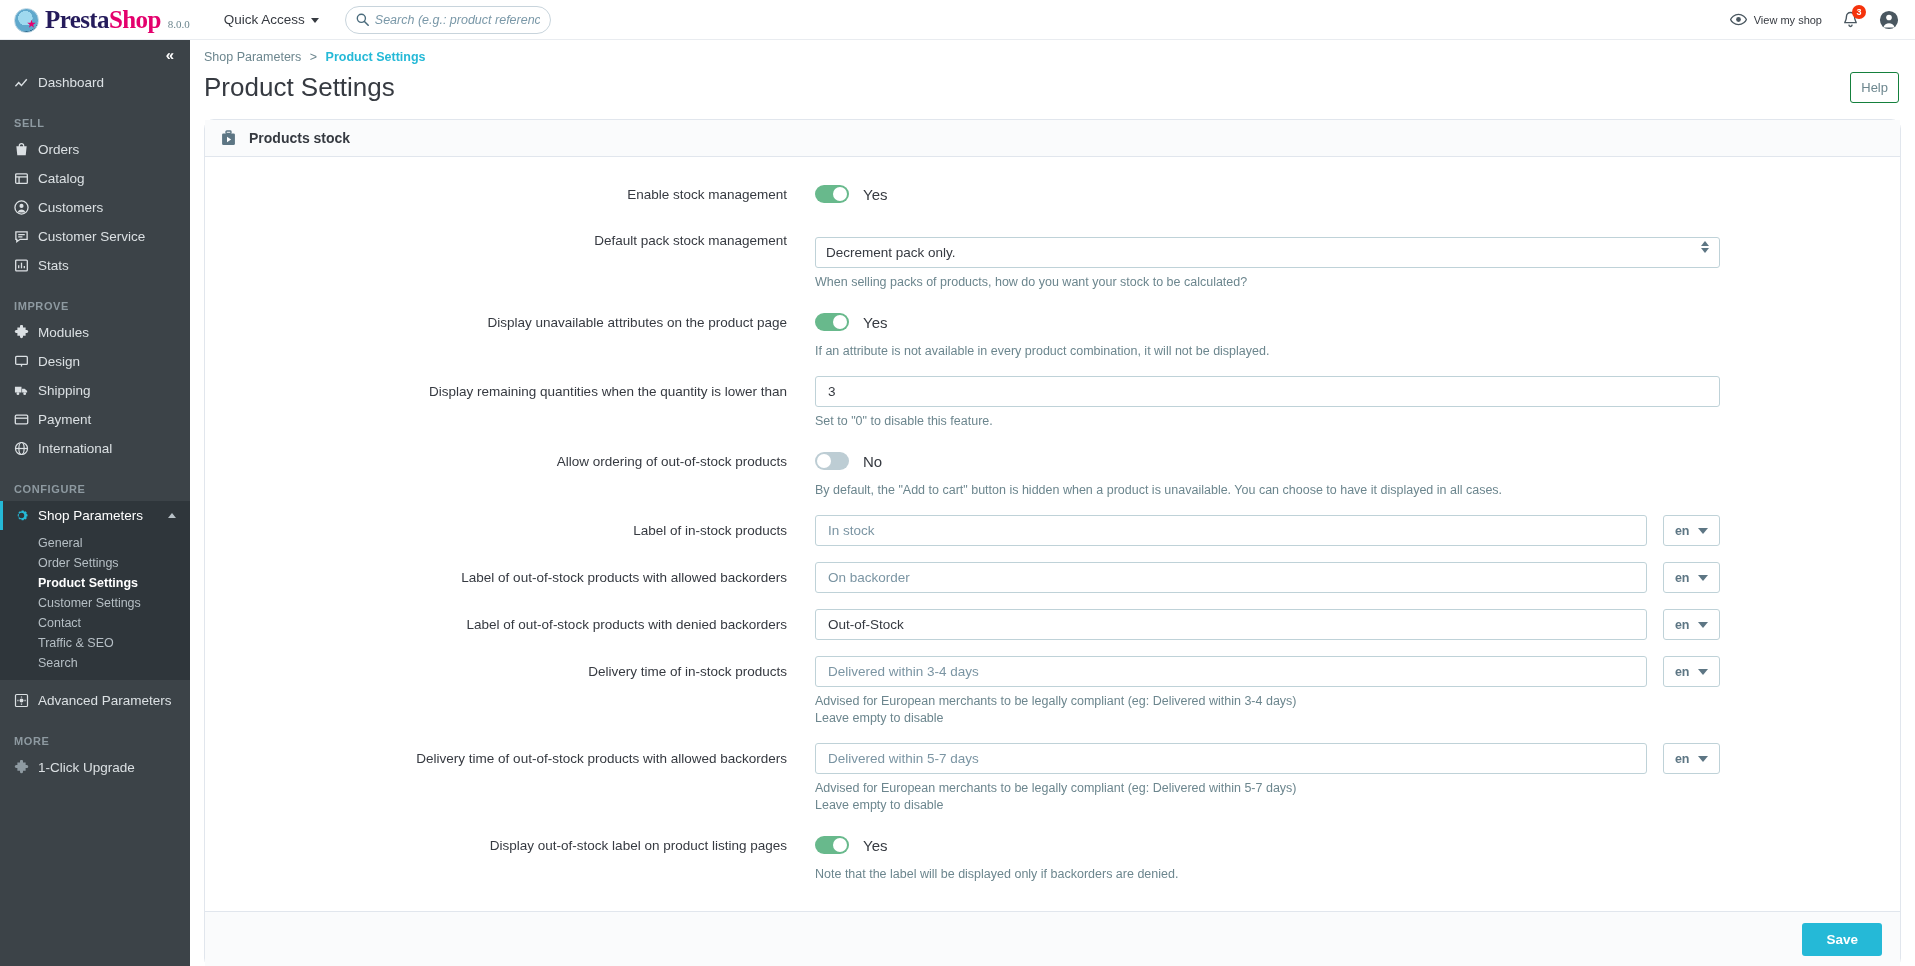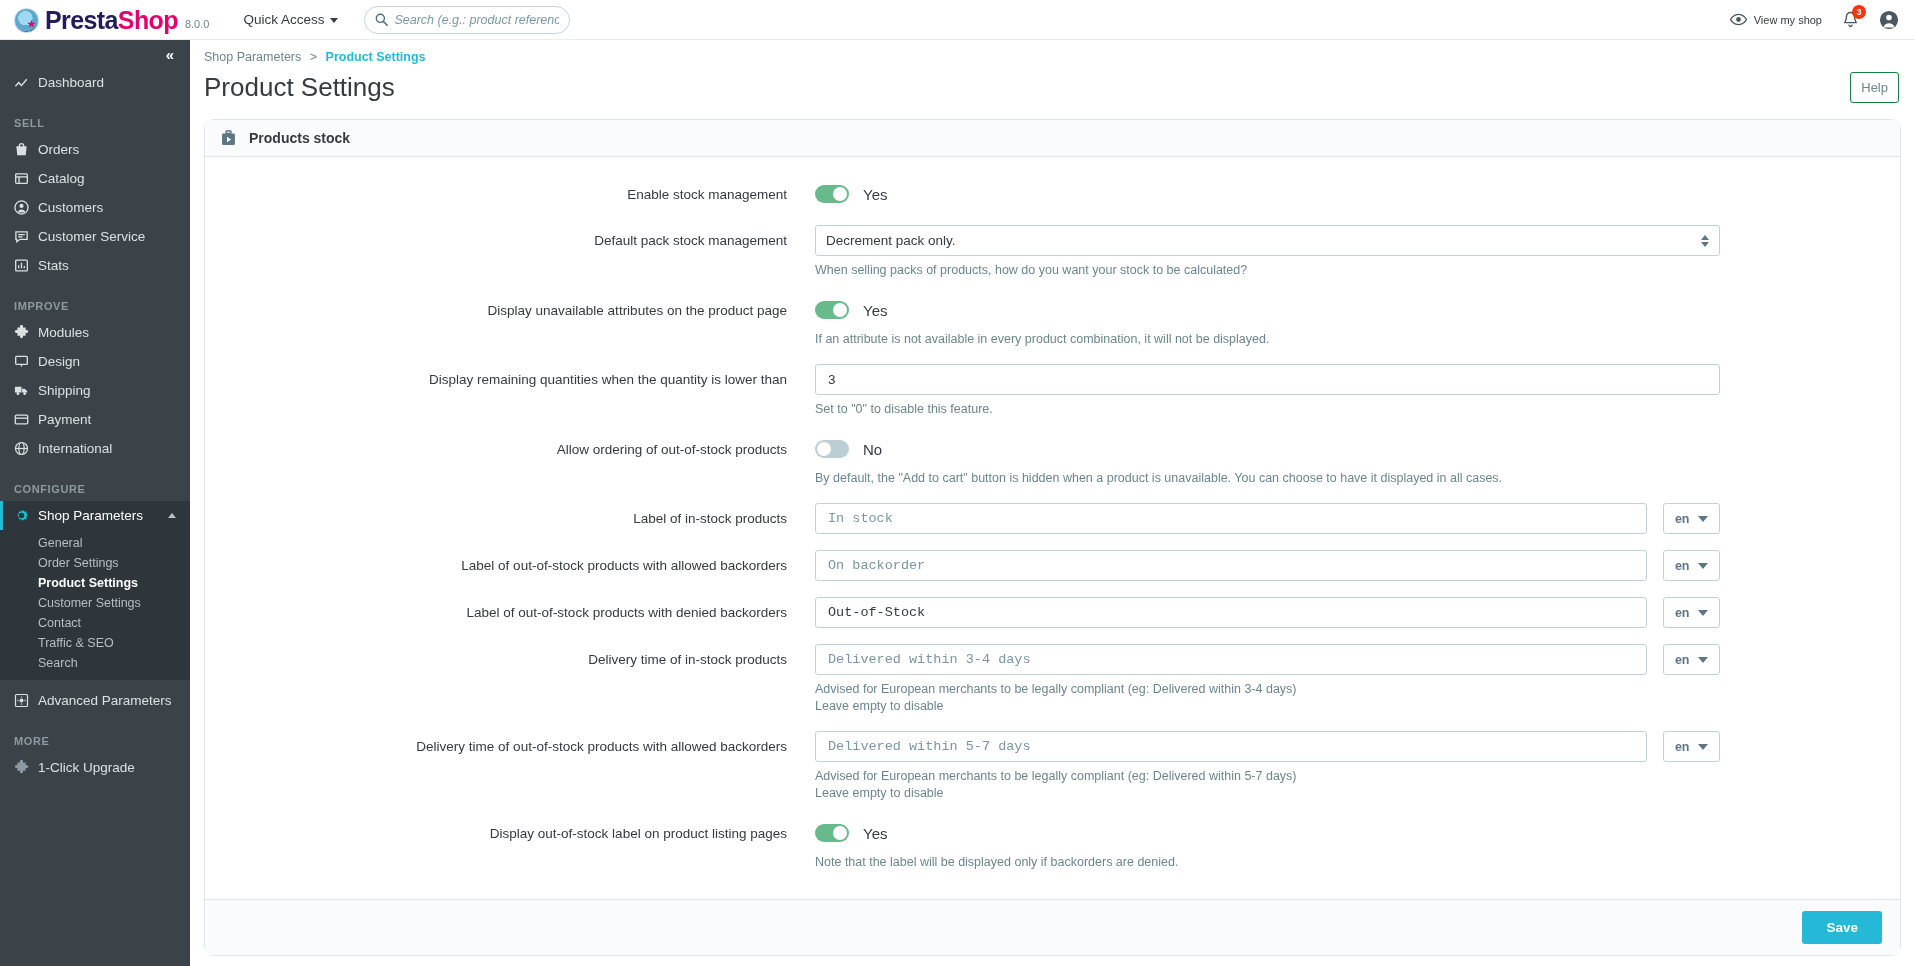--- a/index.html
+++ b/index.html
@@ -9,21 +9,21 @@
     background: #ffffff;
     overflow: hidden;
   }
 
   
   .topbar {
     position: absolute; top: 0; left: 0; width: 1915px; height: 40px;
     background: #ffffff; border-bottom: 1px solid #e9ecf0;
     display: flex; align-items: center; z-index: 30;
   }
-  .logo-wrap { display: flex; align-items: flex-end; margin-left: 14px; }
+  .logo-wrap { display: flex; align-items: flex-end; margin-left: 14px; font-family: Liberation Serif, serif; }
   .logo-mark {
     width: 25px; height: 25px; border-radius: 50%;
     background: radial-gradient(circle at 45% 40%, #9fd9ef 0 38%, #5fa8cc 39% 70%, #2f6f93 71% 100%);
     position: relative; margin-right: 6px; overflow: hidden;
     border: 1px solid #bcd6e4;
   }
   .logo-mark:after {
     content: ""; position: absolute; right: 2px; bottom: 3px;
     width: 9px; height: 9px; background: #e4006d;
     clip-path: polygon(50% 0%, 61% 35%, 98% 35%, 68% 57%, 79% 91%, 50% 70%, 21% 91%, 32% 57%, 2% 35%, 39% 35%);
@@ -164,38 +164,38 @@
     width: 905px; height: 31px; border: 1px solid #bfd2d8; border-radius: 3px;
     padding: 0 12px; font-size: 13.5px; color: #363a41; background: #fff;
     font-family: "Liberation Sans", sans-serif; outline: none;
   }
   .input-std::placeholder { color: #7b95a3; }
 
   .select-std {
     width: 905px; height: 31px; border: 1px solid #bfd2d8; border-radius: 3px;
     padding: 0 10px; font-size: 13.5px; color: #363a41; background: #fff;
     font-family: "Liberation Sans", sans-serif; outline: none;
-    appearance: none; -webkit-appearance: none;
+    appearance: none; margin-top: 12px; -webkit-appearance: none;
   }
   .select-wrap { position: relative; width: 905px; }
   .select-arrows {
     position: absolute; right: 11px; top: 50%; transform: translateY(-50%);
     pointer-events: none; display: flex; flex-direction: column; gap: 2px;
   }
   .select-arrows .ar-up {
     width: 0; height: 0; border-left: 4px solid transparent;
     border-right: 4px solid transparent; border-bottom: 5px solid #5d7684;
   }
   .select-arrows .ar-dn {
     width: 0; height: 0; border-left: 4px solid transparent;
     border-right: 4px solid transparent; border-top: 5px solid #5d7684;
   }
 
   .input-lang-row { display: flex; align-items: flex-start; }
-  .input-lang-row .input-std { width: 912px; font-family: Liberation Mono, monospace; }
+  .input-lang-row .input-std { width: 912px; }
   .lang-btn {
     margin-left: 16px; width: 62px; height: 31px; border: 1px solid #bfd2d8;
     border-radius: 3px; background: #fff; cursor: pointer;
     display: flex; align-items: center; justify-content: center; gap: 9px;
     font-size: 12.5px; color: #5d7684; font-weight: bold;
     font-family: "Liberation Sans", sans-serif;
   }
   .lang-chev {
     width: 0; height: 0; border-left: 5px solid transparent;
     border-right: 5px solid transparent; border-top: 6px solid #5d7684;

